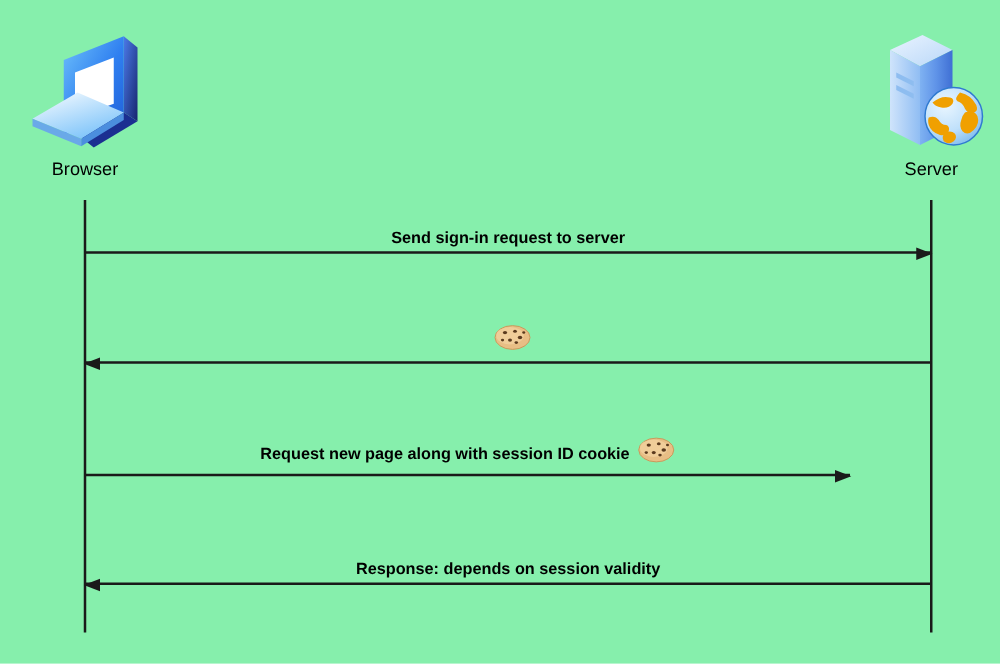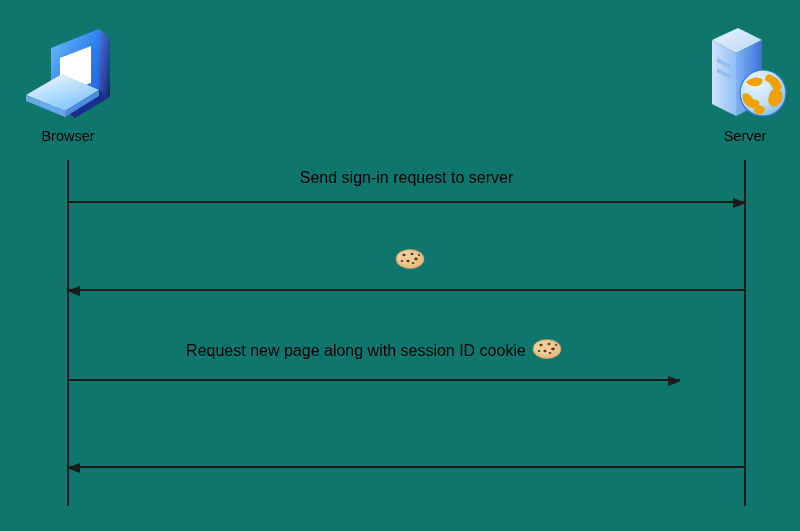--- a/index.html
+++ b/index.html
@@ -8,21 +8,21 @@
     padding: 0;
     background: #ffffff;
   }
   body {
     font-family: "Liberation Sans", sans-serif;
   }
   #canvas {
     position: relative;
     width: 800px;
     height: 531px;
-    background: #0f766e;
+    background: #86efac;
     overflow: hidden;
   }
 
   
   .actor {
     position: absolute;
     width: 140px;
     text-align: center;
   }
   .actor-icon {
@@ -75,26 +75,27 @@
     border-left: 13px solid #1a1a1a;
   }
   .arrowhead.left {
     left: -1px;
     border-right: 13px solid #1a1a1a;
   }
   .msg-label {
     position: absolute;
     left: 0;
     right: 0;
-    bottom: 16px;
+    bottom: 4px;
     text-align: center;
-    font-size: 16px;
+    font-size: 13px;
     color: #000000;
     line-height: 18px;
     white-space: nowrap;
+    font-weight: bold;
   }
   .msg-label .cookie {
     display: inline-block;
     vertical-align: middle;
     margin-left: 6px;
     position: relative;
     top: -1px;
   }
 </style>
 </head>
@@ -240,17 +241,20 @@
             <ellipse cx="24" cy="7" rx="1.2" ry="1"></ellipse>
           </g>
         </svg>
       </span>
     </div>
     <div class="msg-line"></div>
     <div class="arrowhead right"></div>
   </div>
 
   <div class="message" id="message-4" style="left: 68px; width: 677px; top: 434px;">
+    <div class="msg-label">
+      <span>Response: depends on session validity</span>
+    </div>
     <div class="msg-line"></div>
     <div class="arrowhead left"></div>
   </div>
 
 </div>
 
 </body></html>

